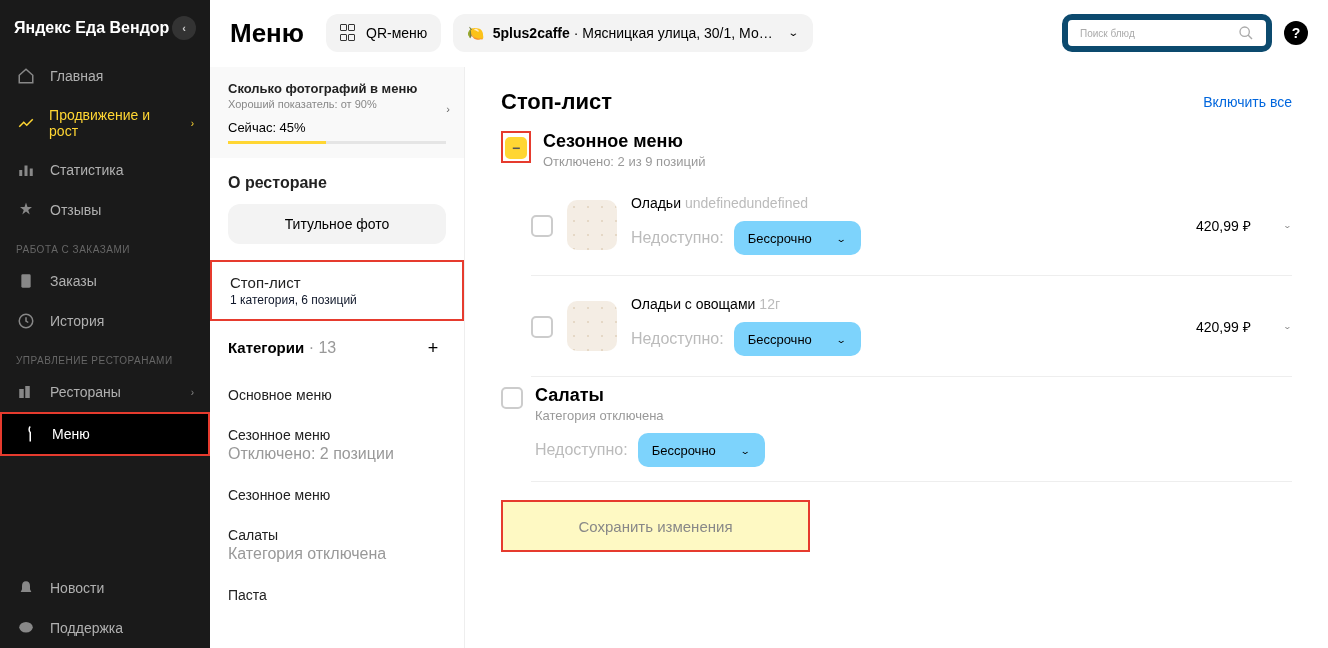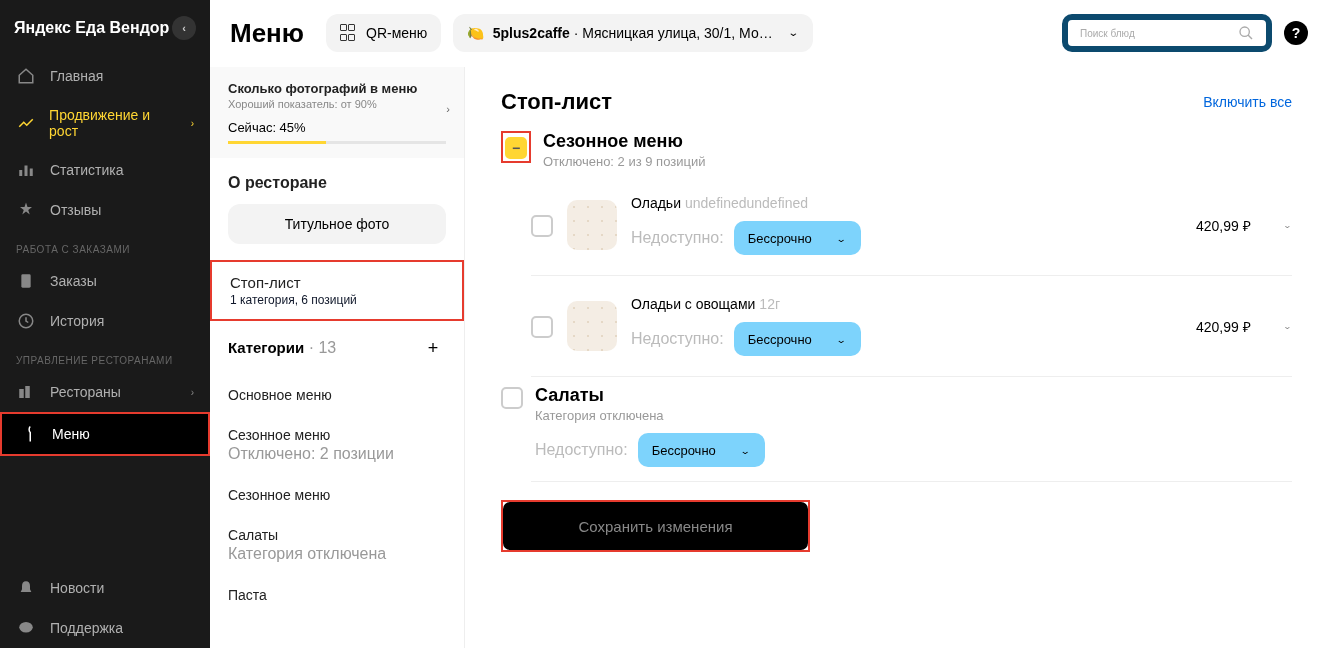--- a/index.html
+++ b/index.html
@@ -73,21 +73,21 @@
     .item-name { font-size: 14px; }
     .item-name .gray { color: #bbb; margin-left: 4px; }
     .unavail-row { display: flex; align-items: center; gap: 10px; margin-top: 10px; }
     .unavail-label { font-size: 16px; color: #bbb; }
     .term-chip { background: #7dd3fc; border-radius: 10px; height: 34px; padding: 0 14px; display: flex; align-items: center; gap: 24px; font-size: 13px; cursor: pointer; }
     .item-price { font-size: 14px; margin-right: 18px; }
     .item-chev { font-size: 11px; color: #888; cursor: pointer; }
     .divider { height: 1px; background: #eee; margin: 8px 0 8px 30px; }
 
     .save-row { position: sticky; bottom: 0; padding-top: 10px; }
-    .save-btn { background: #000000; height: 48px; width: 305px; display: flex; align-items: center; justify-content: center; font-size: 15px; color: #888; border-radius: 7px; }
+    .save-btn { background: #fef9c3; height: 48px; width: 305px; display: flex; align-items: center; justify-content: center; font-size: 15px; color: #888; border-radius: 0; }
 
     .chevron-down { display:inline-block; transform: scaleY(.7); }
     .chevron-left::after { content:'‹'; }
 
     svg { display: block; }
   </style>
 </head>
 <body>
 
 <div class="sidebar">

